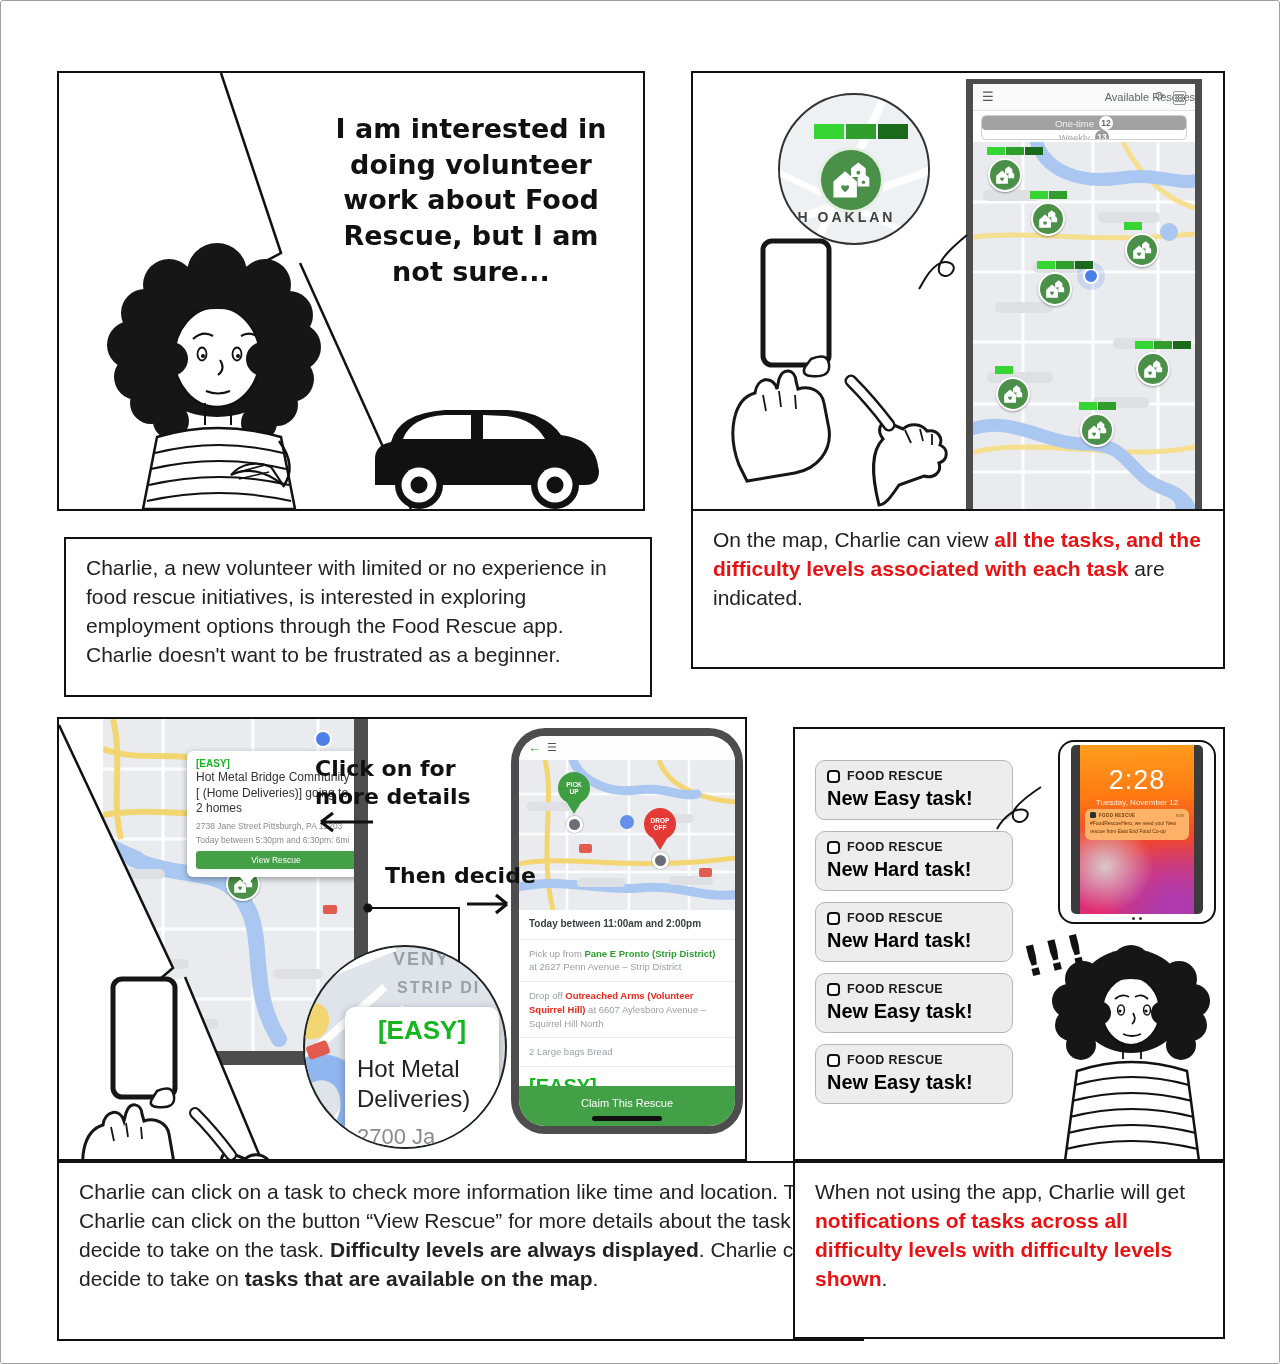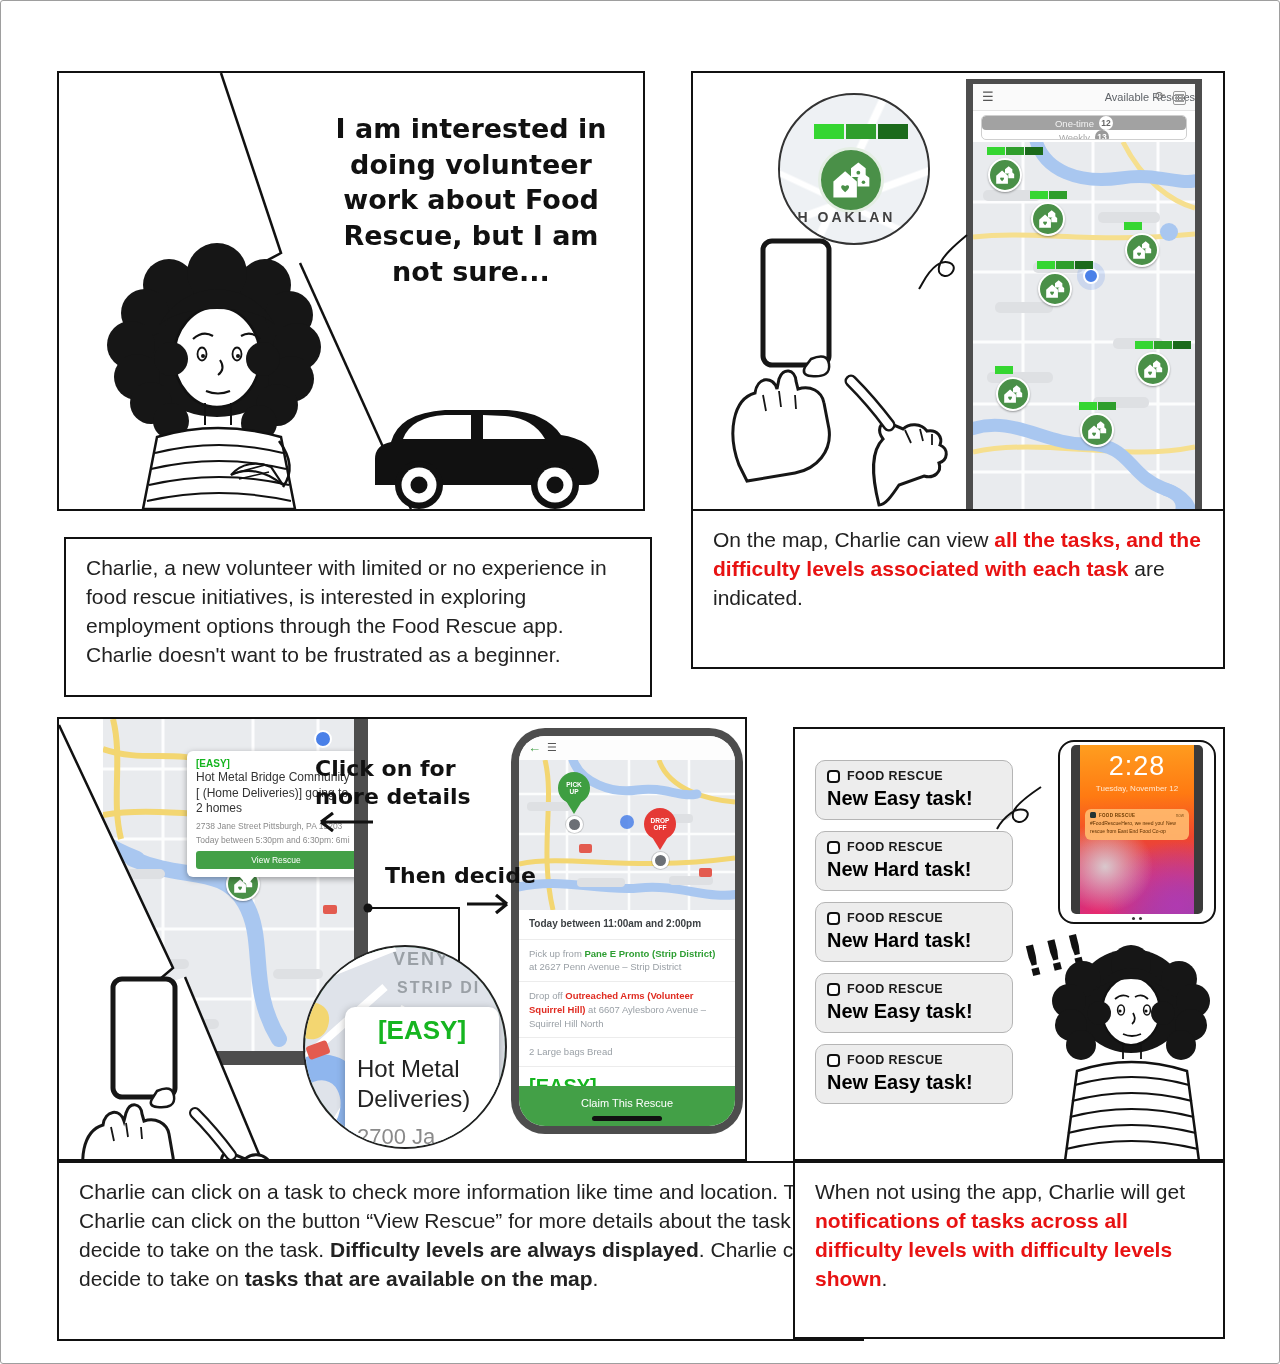--- a/index.html
+++ b/index.html
@@ -109,21 +109,21 @@
   .nmsg{font:bold 20px "Liberation Sans",sans-serif;color:#000;margin-top:4px;}
   .lockphone{position:absolute;left:263px;top:11px;width:158px;height:184px;background:#fff;border:2.5px solid #111;
              border-radius:16px;box-sizing:border-box;overflow:hidden;}
   .lockbody{position:absolute;left:11px;right:11px;top:3px;bottom:8px;background:#3b3b3b;border-radius:5px;}
   .lockscr{position:absolute;left:9px;right:9px;top:0;bottom:0;overflow:hidden;
      background:
        radial-gradient(70% 45% at 22% 72%,rgba(216,216,216,.9) 0%,rgba(216,216,216,0) 60%),
        radial-gradient(110% 70% at 85% 95%,#b03ab0 0%,rgba(176,58,176,0) 55%),
        radial-gradient(130% 80% at 15% 100%,#e82a6e 0%,rgba(232,42,110,0) 60%),
        linear-gradient(178deg,#ff9e1f 0%,#ff7a12 30%,#f0462c 55%,#d43a74 78%,#8e44ad 100%);}
-  .ltime{text-align:center;color:#fff;font:300 27px/1 "Liberation Sans",sans-serif;margin-top:8px;letter-spacing:1px;}
+  .ltime{text-align:center;color:#fff;font:300 27px/1 "Liberation Sans",sans-serif;margin-top:22px;letter-spacing:1px;}
   .ldate{text-align:center;color:#ffe9d2;font-size:8px;margin-top:4px;}
   .lbanner{position:absolute;left:5px;right:5px;top:64px;background:rgba(255,186,110,.92);border-radius:6px;padding:3px 5px 5px;}
   .lbhead{display:flex;align-items:center;gap:3px;}
   .lbicon{width:6px;height:6px;background:#233; border-radius:1.5px;}
   .lbapp{font:bold 4.5px "Liberation Sans",sans-serif;color:#6b3a00;letter-spacing:.3px;flex:1;}
   .lbtime{font-size:4.5px;color:#8a5a20;}
   .lbbody{font-size:5px;color:#5a2f00;line-height:1.5;margin-top:2px;}
   .ldots{position:absolute;left:50%;bottom:2px;transform:translateX(-50%);display:flex;gap:4px;}
   .ldots i{width:3px;height:3px;border-radius:50%;background:#333;}
   .bang{position:absolute;left:228px;top:202px;font:800 42px "DejaVu Sans",sans-serif;color:#111;

